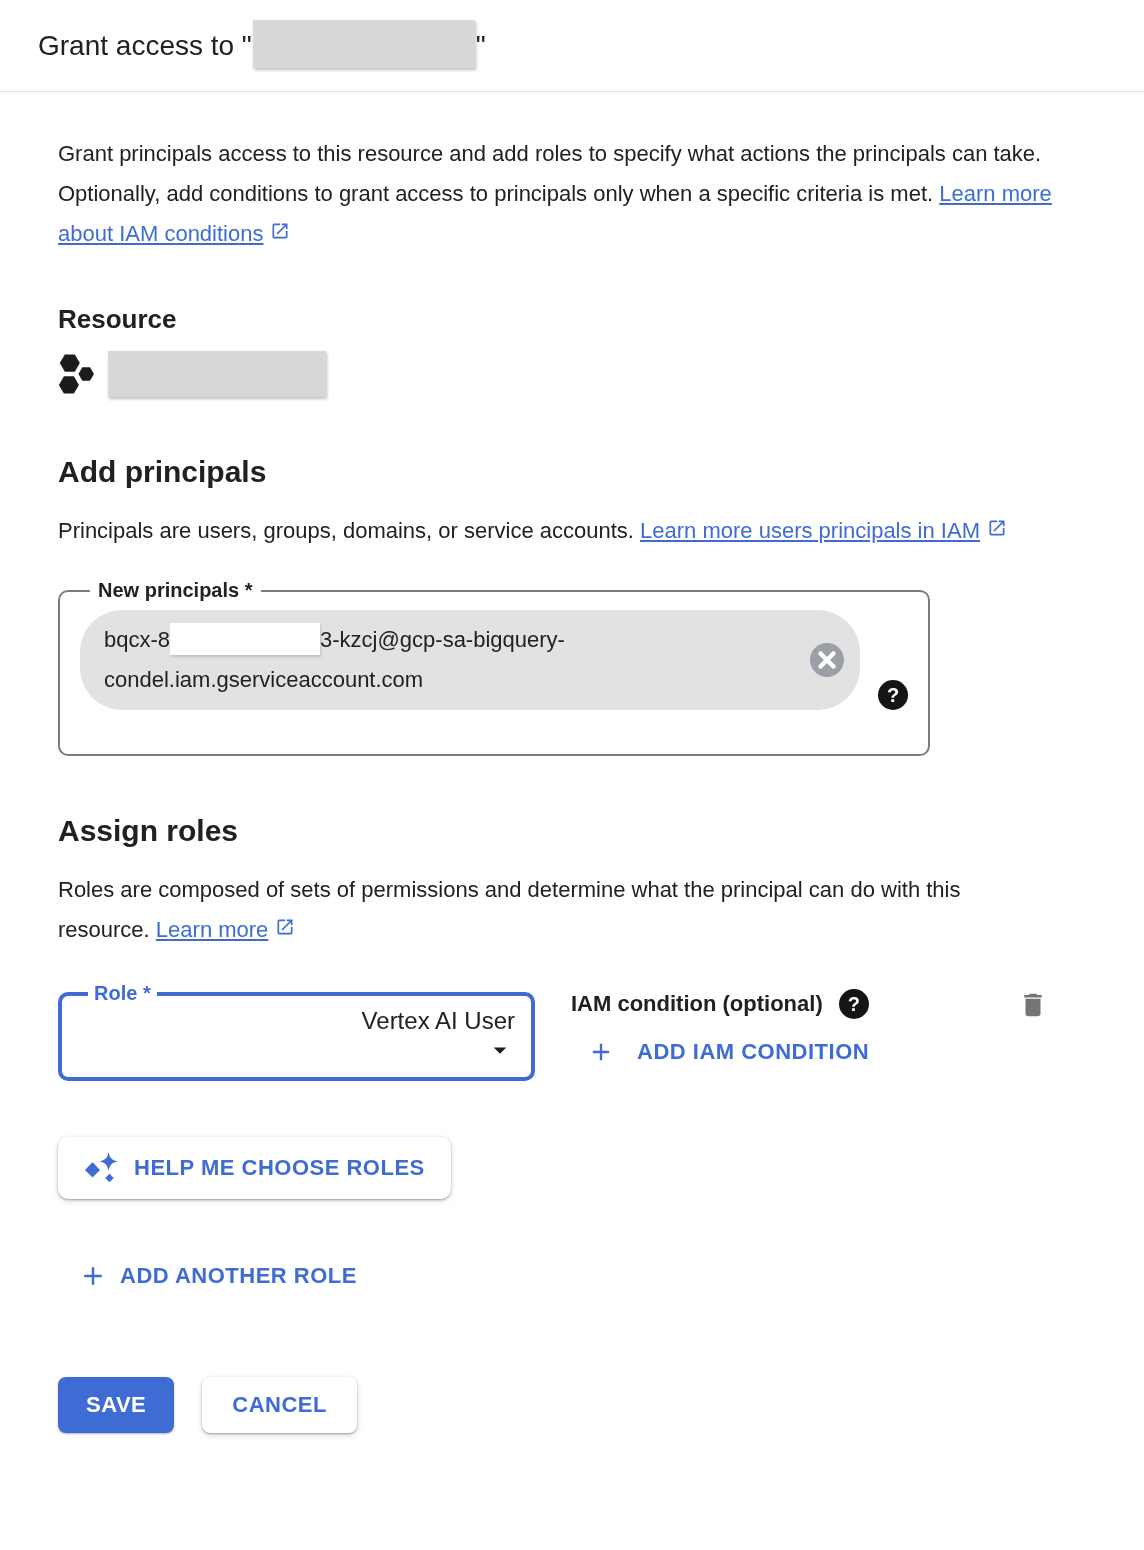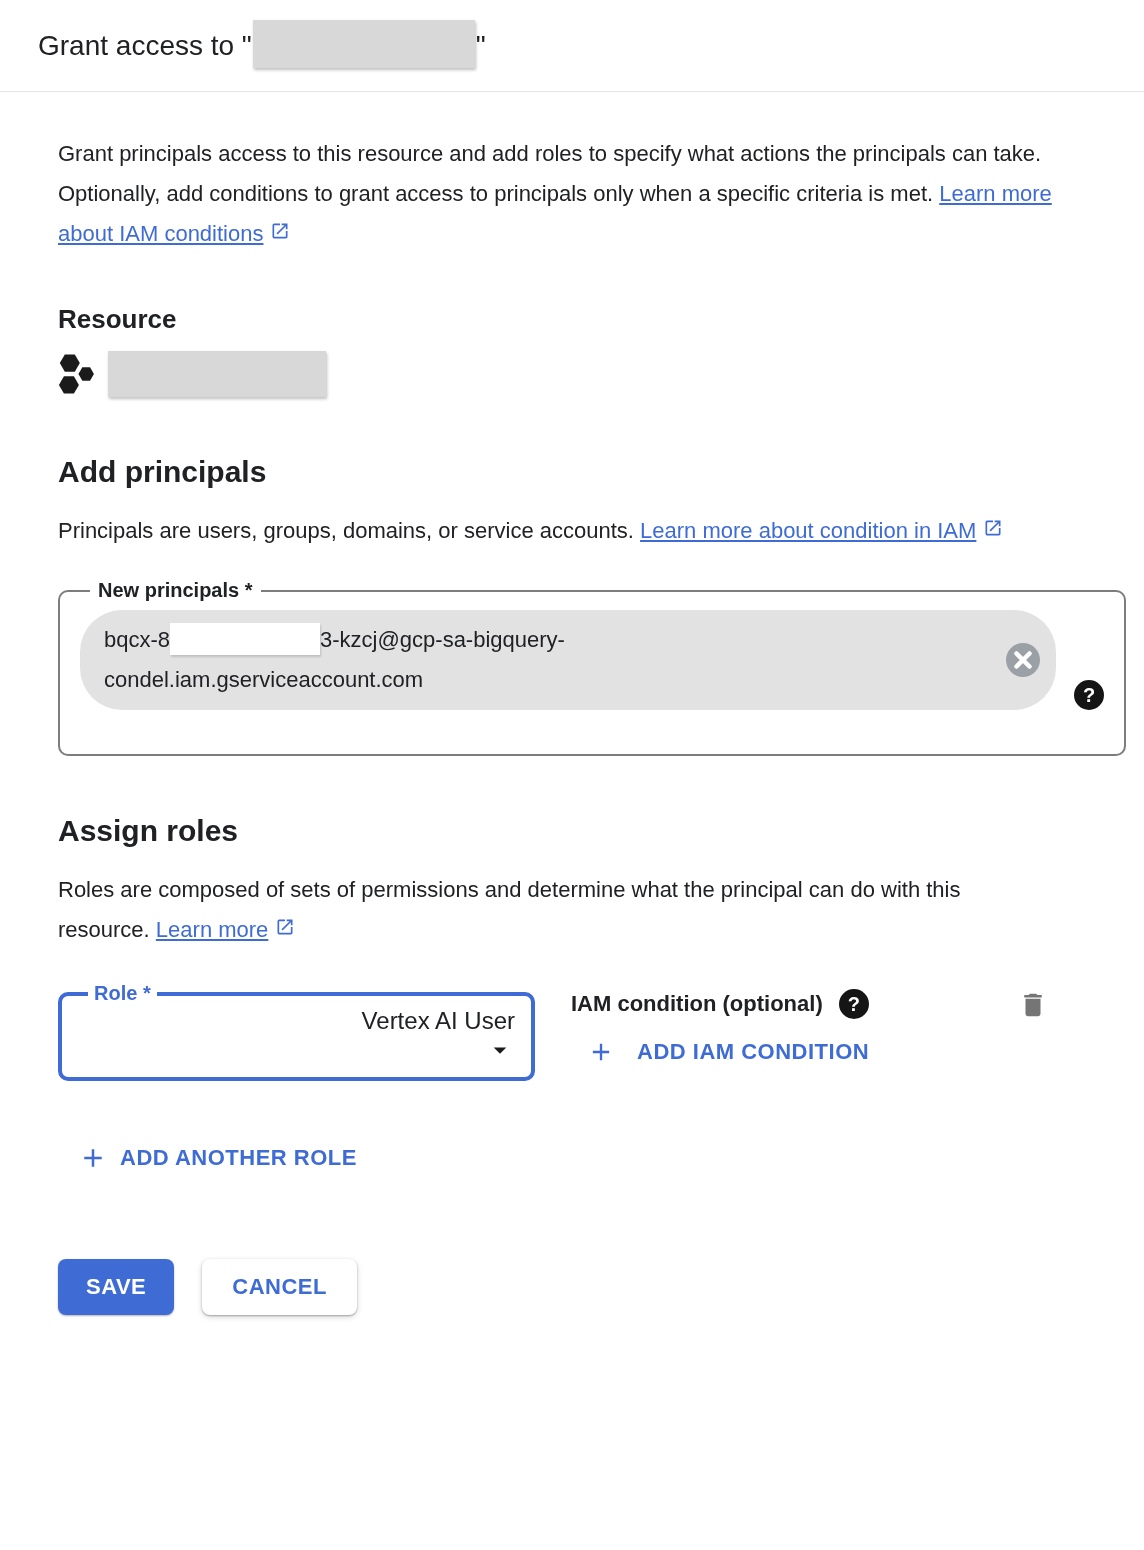--- a/index.html
+++ b/index.html
@@ -37,21 +37,21 @@
   .ext-icon svg{vertical-align:-3px;margin-left:7px;}
   
   .resource-heading{margin:50px 0 0 0;font-size:26px;font-weight:bold;}
   .resource-row{margin-top:16px;display:flex;align-items:center;gap:6px;}
   .resource-redaction{width:218px;height:46px;margin-left:4px;}
   
   h2.section-heading{margin:58px 0 0 0;font-size:30px;font-weight:bold;}
   p.section-desc{margin:22px 0 0 0;font-size:22px;line-height:40px;max-width:1005px;}
   
   fieldset.principals-field{
-    margin:28px 0 0 0;width:1068px;
+    margin:28px 0 0 0;width:872px;
     border:2px solid #7d7d7d;border-radius:10px;
     padding:4px 20px 44px 20px;
   }
   fieldset.principals-field legend{
     font-size:20px;font-weight:bold;padding:0 8px;margin-left:10px;color:var(--text);
   }
   .chip-row{display:flex;align-items:flex-end;gap:18px;margin-top:4px;}
   .principal-chip{
     position:relative;flex:1;background:#e2e2e2;border-radius:42px;
     padding:10px 74px 10px 24px;font-size:22px;line-height:40px;color:var(--text);
@@ -152,21 +152,21 @@
           <polygon points="39.5,24 35.25,31.4 26.75,31.4 22.5,24 26.75,16.6 35.25,16.6" fill="#1b1b1b"></polygon>
         </svg>
       </span>
       <span class="redaction resource-redaction"></span>
     </div>
   </section>
 
   <h2 class="section-heading">Add principals</h2>
   <p class="section-desc">
     <span>Principals are users, groups, domains, or service accounts.</span>
-    <a class="text-link"><span>Learn more about condition in IAM</span><span class="icon-inline ext-icon">
+    <a class="text-link"><span>Learn more users principals in IAM</span><span class="icon-inline ext-icon">
           <svg width="20" height="20" viewBox="0 0 24 24" fill="#3e6bd4">
             <path d="M19 19H5V5h7V3H5a2 2 0 0 0-2 2v14a2 2 0 0 0 2 2h14c1.1 0 2-.9 2-2v-7h-2v7zM14 3v2h3.59l-9.83 9.83 1.41 1.41L19 6.41V10h2V3h-7z"></path>
           </svg>
         </span></a>
   </p>
 
   <fieldset class="principals-field">
     <legend>New principals *</legend>
     <div class="chip-row">
       <div class="principal-chip">
@@ -227,20 +227,30 @@
 
     <button class="trash-btn">
       <span class="icon-inline">
         <svg width="30" height="30" viewBox="0 0 24 24" fill="#757575">
             <path d="M6 19c0 1.1.9 2 2 2h8c1.1 0 2-.9 2-2V7H6v12zM19 4h-3.5l-1-1h-5l-1 1H5v2h14V4z"></path>
           </svg>
       </span>
     </button>
   </div>
 
+  <button class="help-choose-btn">
+    <span class="icon-inline">
+      <svg width="34" height="34" viewBox="0 0 36 36" fill="#3e6bd4">
+        <path d="M9 12 L17 20 L9 28 L1 20 Z"></path>
+        <path d="M26 1 C27.2 7.5 29.5 9.8 36 11 C29.5 12.2 27.2 14.5 26 21 C24.8 14.5 22.5 12.2 16 11 C22.5 9.8 24.8 7.5 26 1 Z"></path>
+        <path d="M27 24 L31.5 28.5 L27 33 L22.5 28.5 Z"></path>
+      </svg>
+    </span>
+    <span>HELP ME CHOOSE ROLES</span>
+  </button>
 
   <button class="add-role-btn">
     <span class="icon-inline">
       <svg width="30" height="30" viewBox="0 0 24 24" fill="#3e6bd4">
           <path d="M19 13h-6v6h-2v-6H5v-2h6V5h2v6h6v2z"></path>
         </svg>
     </span>
     <span>ADD ANOTHER ROLE</span>
   </button>
 

